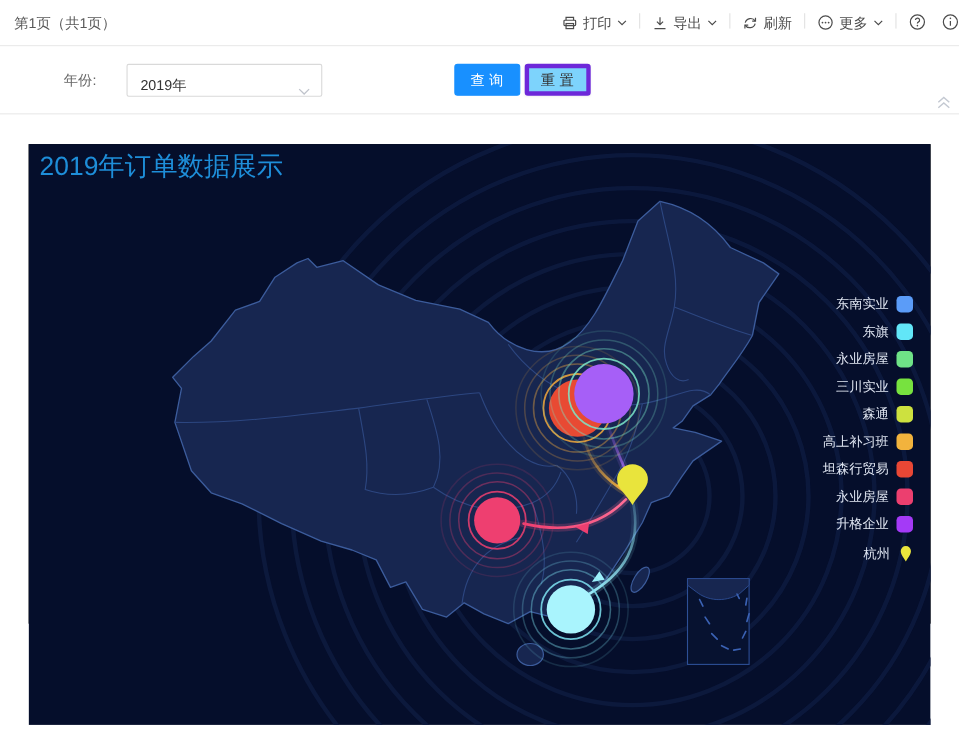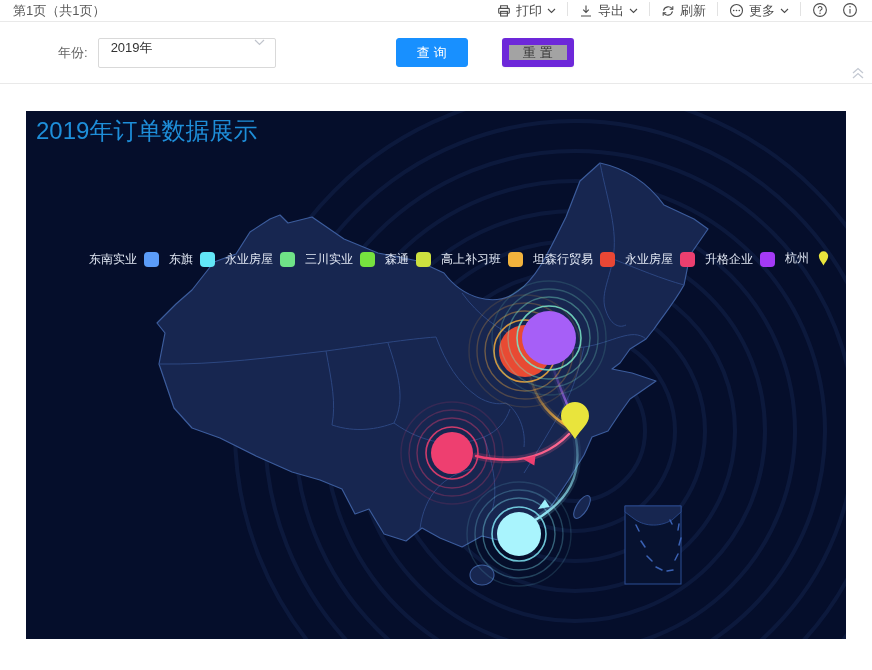--- a/index.html
+++ b/index.html
@@ -1,48 +1,48 @@
 <!DOCTYPE html>
 <html><head>
 <meta charset="utf-8">
 <style>
   * { box-sizing: border-box; margin: 0; padding: 0; }
   html,body { width:872px; height:670px; background:#fff; overflow:hidden;
               font-family:"Liberation Sans","DejaVu Sans",sans-serif; }
 
   
-  .topbar{ height:22px; display:flex; align-items:center; justify-content:space-between;
-           padding:0 14px 0 13px; border-bottom:1px solid #e9e9e9; font-size:13px; color:#595959;}
+  .topbar{ height:42px; display:flex; align-items:center; justify-content:space-between;
+           padding:0 0 0 13px; border-bottom:1px solid #e9e9e9; font-size:13px; color:#595959;}
   .tb-right{ display:flex; align-items:flex-start; color:#4c4c4c;}
   .tb-item{ display:inline-flex; align-items:center; gap:5px; cursor:pointer; color:#4c4c4c;}
   .tb-item svg{ display:block;}
   .sep{ width:1px; height:14px; background:#e2e2e2; margin:0 11px;}
   .icon-btn{ display:inline-flex; align-items:center; cursor:pointer; color:#4c4c4c;}
   .icon-btn + .icon-btn{ margin-left:14px;}
 
   
   .filterbar{ position:relative; height:62px; border-bottom:1px solid #e9e9e9;
               display:flex; align-items:center; padding-left:58px; font-size:13px;}
-  .year-label{ color:#666; margin-right:10px;}
+  .year-label{ color:#666; margin-right:27px;}
   .select{ width:178px; height:30px; border:1px solid #d9d9d9; border-radius:2px; background:#fff;
-           display:flex; align-items:flex-start; justify-content:space-between;
+           display:flex; align-items:flex-end; justify-content:space-between;
            padding:0 10px 0 12px; color:#333; cursor:pointer;}
   .select .chev{ color:#c0c4cc;}
-  .btn{ height:29px; width:72px; border-radius:3px; font-size:13px; letter-spacing:4px;
+  .btn{ height:29px; width:60px; border-radius:3px; font-size:13px; letter-spacing:4px;
         display:inline-flex; align-items:center; justify-content:center; padding-left:4px; cursor:pointer;}
   .btn-primary{ margin-left:120px; background:#1890ff; border:1px solid #1890ff; color:#fff;}
-  .btn-default{ margin-left:34px; background:#a3a3a3; border:7px solid #6d28d9; color:#333;
+  .btn-default{ margin-left:4px; background:#7dd3fc; border:4px solid #6d28d9; color:#333;
                 box-shadow:0 1px 2px rgba(0,0,0,.05);}
   .collapse{ position:absolute; right:6px; bottom:3px; color:#c4c9d2; cursor:pointer; line-height:0;}
 
   
   .map-wrap{ position:relative; width:820px; height:436px; margin:27px auto 0; background:#000000;}
   .map-wrap > svg{ position:absolute; inset:0;}
   .map-title{ position:absolute; top:4px; left:10px; font-size:24px; color:#1e8ed9;}
-  .legend{ position:absolute; top:138px; right:16px; display:flex; flex-direction:row;
+  .legend{ position:absolute; top:138px; right:16px; display:flex; flex-direction:column;
            align-items:flex-end; gap:10px;}
   .leg-row{ display:flex; align-items:center; gap:7px; color:#e2e8f4; font-size:12px; line-height:15px;}
   .leg-swatch{ width:15px; height:15px; border-radius:4px; flex:none;}
   .leg-pin-row{ margin-top:0; gap:8px;}
 </style>
 </head>
 <body>
 
 <header class="topbar">
   <span>第1页（共1页）</span>

